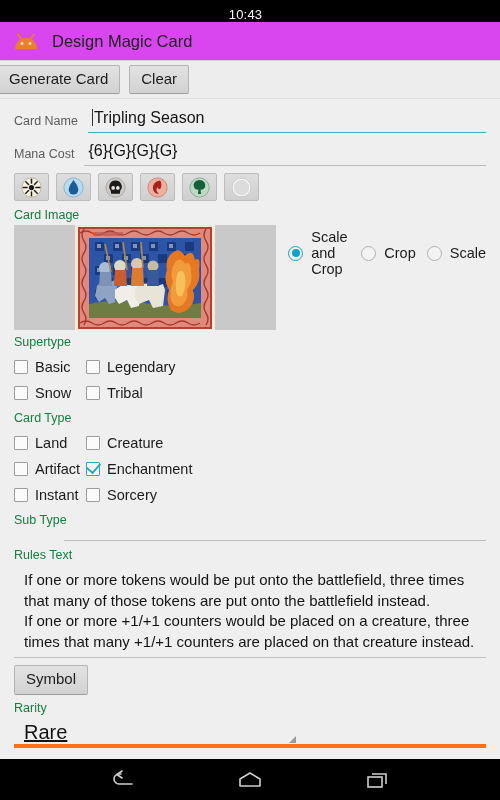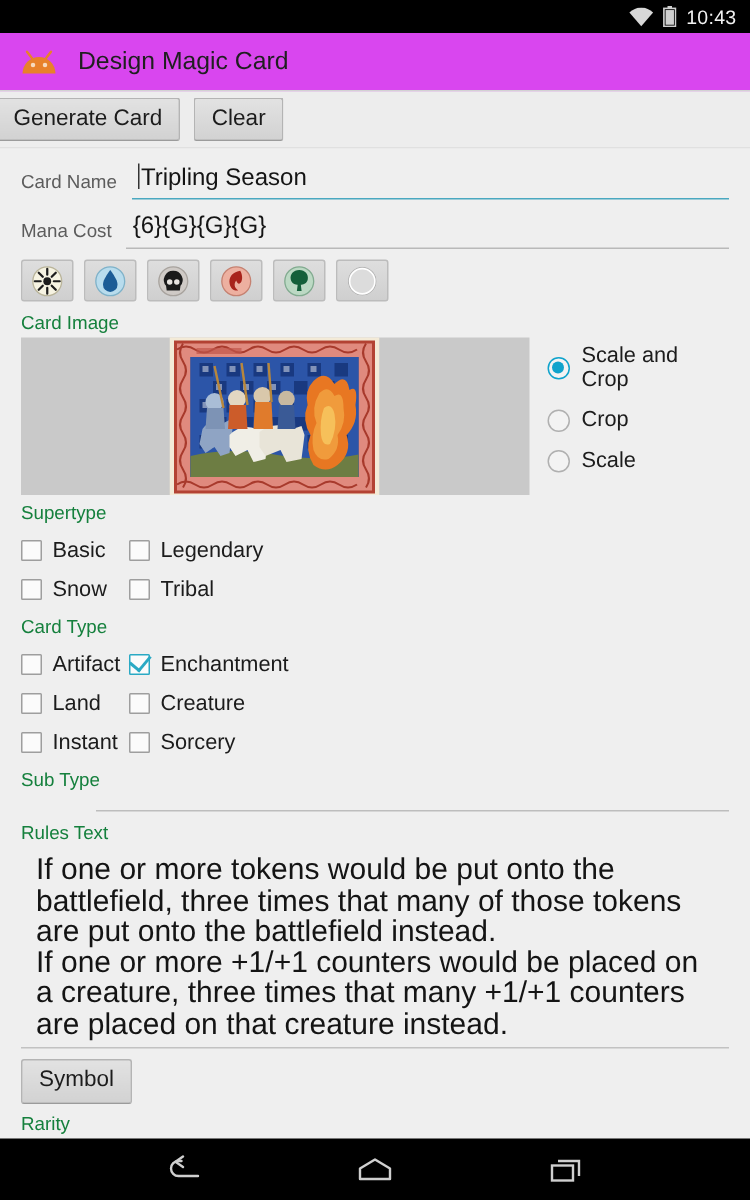--- a/index.html
+++ b/index.html
@@ -7,21 +7,21 @@
   body {
     font-family: "Liberation Sans", sans-serif;
     background: #ececec;
     -webkit-font-smoothing: antialiased;
   }
   .device { position: relative; width: 500px; height: 800px; background: #eeeeee; }
 
   
   .statusbar {
     height: 22px; background: #000; display: flex; align-items: center;
-    justify-content: flex-end; padding-right: 9px; gap: 6px;
+    justify-content: flex-end; padding-right: 9px; gap: 6px; flex-direction: column;
   }
   .statusbar .clock { color: #f2f2f2; font-size: 13px; letter-spacing: .2px; }
   .sb-icon { display: block; }
 
   
   .appbar {
     height: 39px; background: #d946ef; border-bottom: 1px solid #d2d2d2;
     display: flex; align-items: center; padding-left: 11px; gap: 11px;
   }
   .appbar .title { font-size: 16.5px; color: #1f1f1f; }
@@ -70,21 +70,21 @@
   .section-label { font-size: 12.5px; color: #15803d; padding: 5px 0 3px 14px; }
 
   
   .imgrow { display: flex; align-items: flex-start; padding: 0 14px; gap: 0; }
   .imgbox {
     width: 343px; height: 105px; background: #c9c9c9;
     display: flex; align-items: center; justify-content: center; overflow: hidden;
   }
   .artwork { width: 140px; height: 108px; display: block; }
 
-  .radios { padding: 4px 0 0 12px; display: flex; flex-direction: column; gap: 11px; }
+  .radios { padding: 4px 0 0 12px; display: flex; flex-direction: row; gap: 11px; }
   .radio-item { display: flex; align-items: center; gap: 8px; }
   .radio {
     width: 15px; height: 15px; border-radius: 50%;
     border: 1.5px solid #b0b0b0; background: #f3f3f3; flex: none;
     display: flex; align-items: center; justify-content: center;
   }
   .radio.on { border-color: #0fa3cc; }
   .radio.on::after {
     content: ""; width: 8px; height: 8px; border-radius: 50%; background: #0fa3cc;
   }
@@ -101,21 +101,21 @@
   }
   .cb.on { border-color: #2aa9c4; background: #fbfbfb; }
   .cb.on::after {
     content: ""; position: absolute; left: 2px; top: -3px; width: 7px; height: 11px;
     border: solid #2aa9c4; border-width: 0 2.5px 2.5px 0; transform: rotate(40deg);
   }
   .cb-label { font-size: 14.5px; color: #1c1c1c; }
 
   
   .rules {
-    margin: 1px 14px 0; font-size: 20px; line-height: 20.5px; color: #141414;
+    margin: 1px 14px 0; font-size: 15px; line-height: 20.5px; color: #141414;
     border-bottom: 1px solid #c2c2c2; padding: 4px 6px 5px 10px;
   }
   .rules p { margin: 0; }
 
   .btnrow2 { display: flex; gap: 0; padding: 7px 0 0 14px; }
 
   .spinner {
     margin: 0 14px; padding: 3px 0 0 10px; position: relative;
     font-size: 20px; color: #141414; border-bottom: 4px solid #f97316; text-decoration: underline;
   }
@@ -360,35 +360,35 @@
           <span class="cb-label">Tribal</span>
         </label>
       </div>
     </div>
 
     <div class="section-label">Card Type</div>
     <div class="cbgrid">
       <div class="cbrow">
         <label class="cbitem c1">
           <span class="cb"></span>
+          <span class="cb-label">Land</span>
+        </label>
+        <label class="cbitem">
+          <span class="cb"></span>
+          <span class="cb-label">Creature</span>
+        </label>
+      </div>
+      <div class="cbrow">
+        <label class="cbitem c1">
+          <span class="cb"></span>
           <span class="cb-label">Artifact</span>
         </label>
         <label class="cbitem">
           <span class="cb on"></span>
           <span class="cb-label">Enchantment</span>
-        </label>
-      </div>
-      <div class="cbrow">
-        <label class="cbitem c1">
-          <span class="cb"></span>
-          <span class="cb-label">Land</span>
-        </label>
-        <label class="cbitem">
-          <span class="cb"></span>
-          <span class="cb-label">Creature</span>
         </label>
       </div>
       <div class="cbrow">
         <label class="cbitem c1">
           <span class="cb"></span>
           <span class="cb-label">Instant</span>
         </label>
         <label class="cbitem">
           <span class="cb"></span>
           <span class="cb-label">Sorcery</span>

